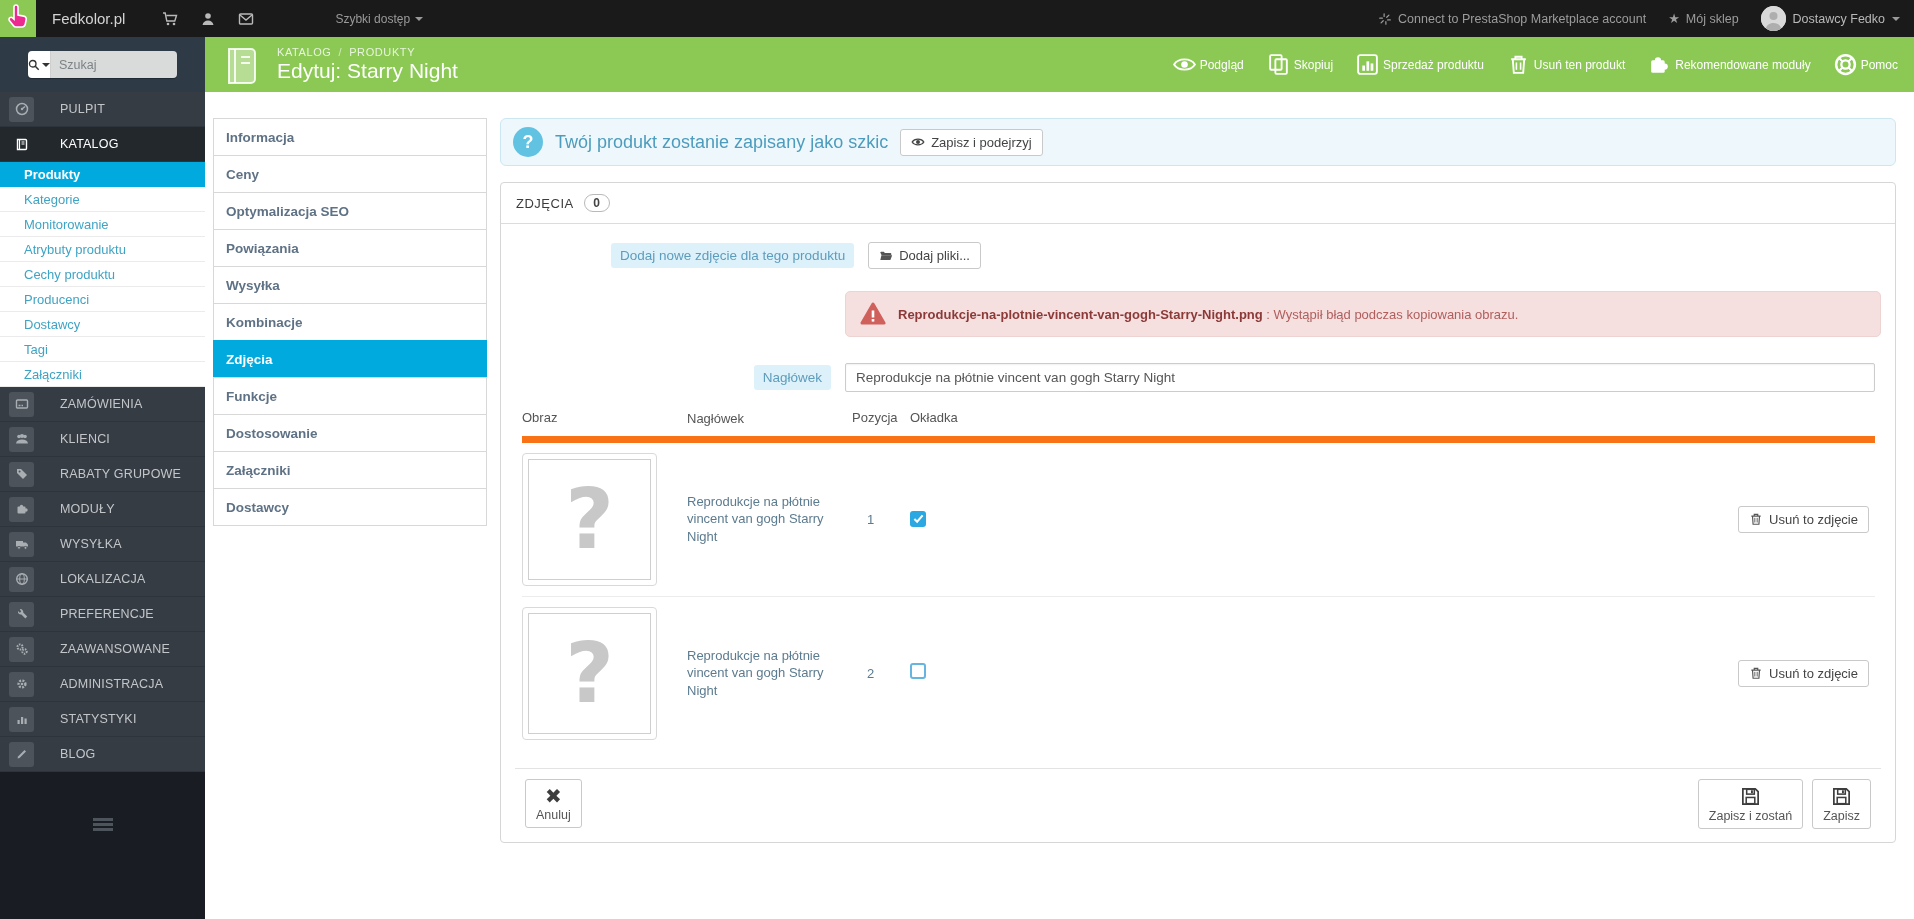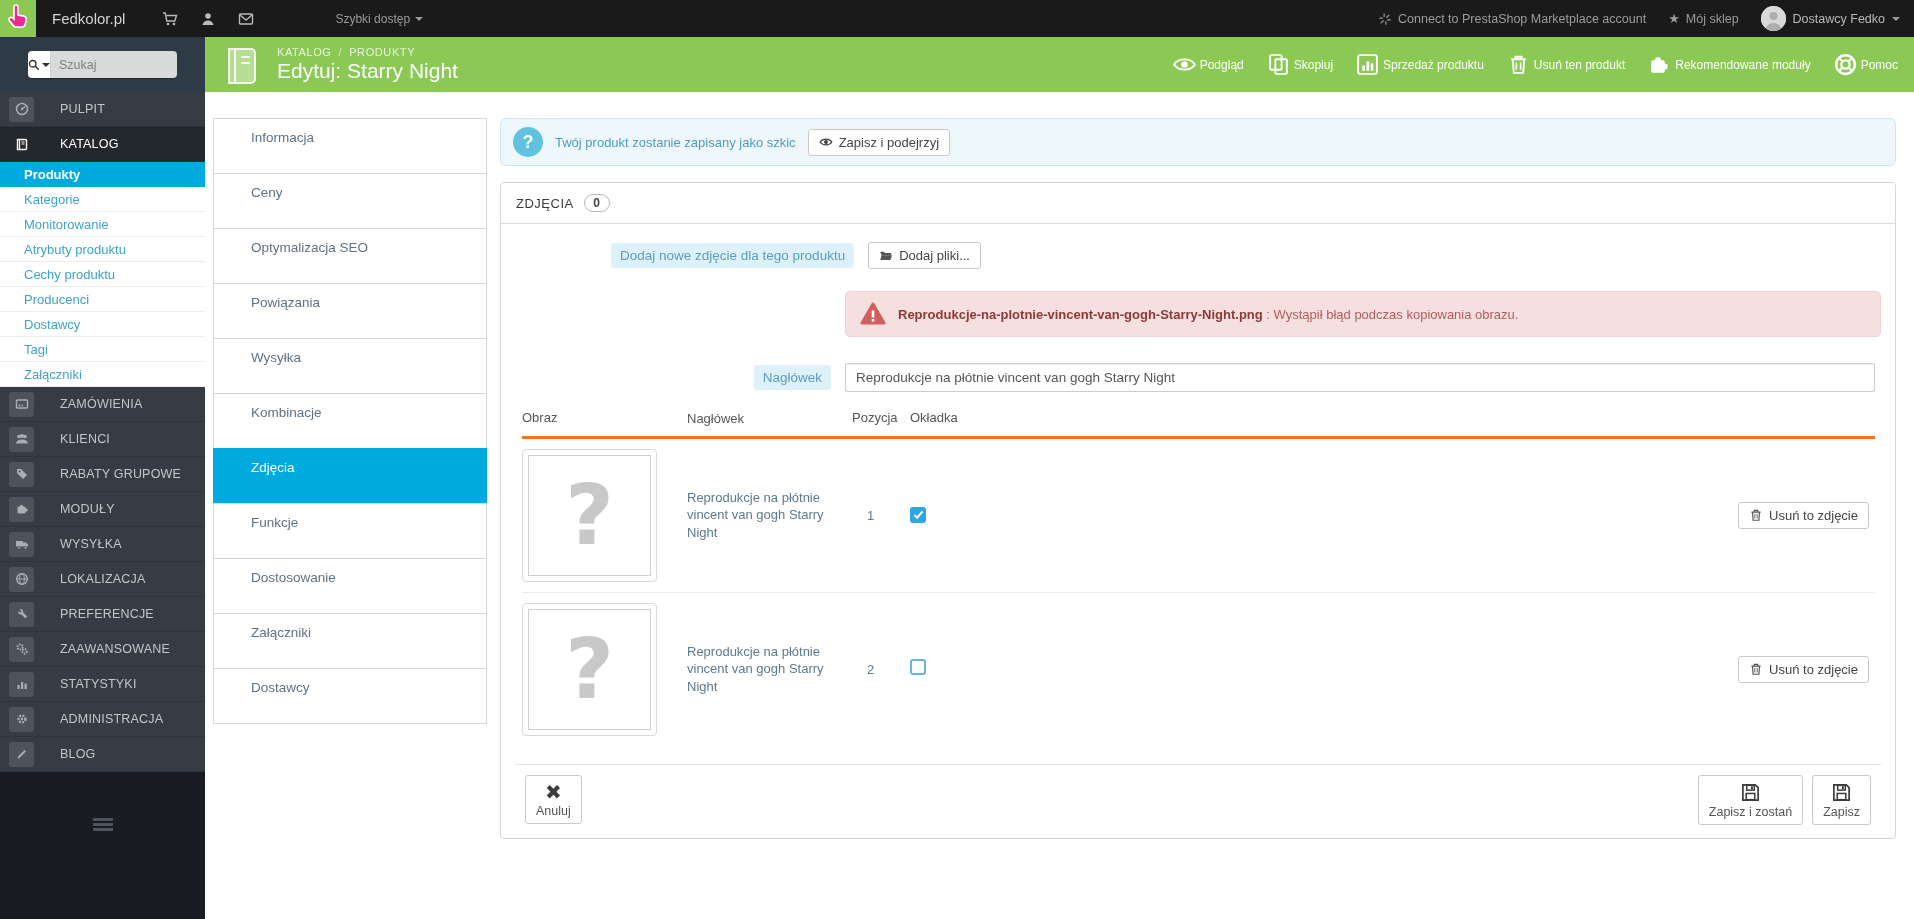--- a/index.html
+++ b/index.html
@@ -58,30 +58,30 @@
   .gh-title { font-size:21px; color:#fff; }
   .gh-actions { margin-left:auto; display:flex; align-items:flex-start; gap:22px; }
   .gh-act { display:flex; flex-direction:row; align-items:center; gap:3px; color:#fff; cursor:pointer; min-width:40px; }
   .gh-act svg { width:25px; height:25px; }
   .gh-act .a-label { font-size:12px; white-space:nowrap; }
 
   .workspace { flex:1; display:flex; padding:26px 18px 0 8px; gap:13px; overflow:hidden; }
 
   
   .tabs { width:274px; flex:0 0 274px; }
-  .tab { height:56px; line-height:37px; background:#fff; border:1px solid #d8d8d8; margin-top:-1px; padding-left:37px; font-size:13.5px; color:#5f7285; cursor:pointer; }
+  .tab { height:38px; line-height:37px; background:#fff; border:1px solid #d8d8d8; margin-top:-1px; padding-left:12px; font-size:13.5px; color:#5f7285; cursor:pointer;font-weight:bold; }
   .tab:first-child { margin-top:0; }
   .tab.hovered { background:#f3f3f3; }
   .tab.active { background:#00aadf; border-color:#00aadf; color:#fff; }
 
   
   .panel-col { flex:1; min-width:0; }
   .draft-alert { display:flex; align-items:center; gap:12px; background:#eef8fc; border:1px solid #cbe7f2; border-radius:6px; padding:8px 12px; margin-bottom:16px; }
   .q-circle { width:30px; height:30px; border-radius:50%; background:#62c2e2; color:#fff; font-size:18px; font-weight:bold; display:flex; align-items:center; justify-content:center; flex:0 0 30px; }
-  .draft-text { color:#4d9cbd; font-size:13px; }
+  .draft-text { color:#4d9cbd; font-size:18px; }
   .btn { background:#fff; border:1px solid #c9c9c9; border-radius:3px; color:#444; font-size:13px; padding:5px 10px; cursor:pointer; display:inline-flex; align-items:center; gap:6px; font-family:inherit; }
   .btn svg { width:14px; height:14px; }
 
   .panel { border:1px solid #d6d6d6; border-radius:4px; background:#fff; }
   .panel-heading { padding:11px 15px; border-bottom:1px solid #dcdcdc; display:flex; align-items:center; gap:10px; }
   .ph-title { font-size:13px; color:#3c3c3c; letter-spacing:.5px; }
   .badge { border:1px solid #b9b9b9; border-radius:11px; min-width:26px; text-align:center; padding:1px 7px; font-size:12px; font-weight:bold; color:#444; background:#fff; }
   .panel-body { padding:16px 14px 0 14px; }
 
   .add-row { margin:2px 0 0 96px; display:flex; align-items:center; gap:14px; }
@@ -90,21 +90,21 @@
   .error-alert { margin:22px 0 0 330px; background:#f5dfdf; border:1px solid #eed3d3; border-radius:5px; padding:9px 14px; display:flex; align-items:center; gap:12px; }
   .warn-ic { flex:0 0 26px; width:26px; height:26px; }
   .error-text { font-size:13px; color:#b05e5c; }
   .error-text b { color:#8c3a38; }
 
   .caption-row { margin-top:26px; display:flex; align-items:center; }
   .caption-label-cell { width:330px; display:flex; justify-content:flex-end; padding-right:14px; }
   .caption-input { flex:1; height:29px; border:1px solid #ccc; border-radius:2px; padding:0 10px; font-size:13.5px; color:#555; outline:none; box-shadow:inset 0 1px 2px rgba(0,0,0,.06); font-family:inherit; margin-right:6px; }
 
   .img-table { margin:18px 6px 0 7px; }
-  .t-head { display:flex; border-bottom:3px solid #f97316; padding-bottom:8px; font-size:13px; color:#555; }
+  .t-head { display:flex; border-bottom:7px solid #f97316; padding-bottom:8px; font-size:13px; color:#555; }
   .t-row { display:flex; align-items:center; padding:10px 0; border-bottom:1px solid #ececec; }
   .t-row:last-child { border-bottom:0; }
   .c-img { width:165px; flex:0 0 165px; }
   .c-cap { width:165px; flex:0 0 165px; font-size:13px; color:#5c7b8f; line-height:1.35; padding-right:14px; }
   .c-pos { width:58px; flex:0 0 58px; font-size:13px; color:#5c7b8f; }
   .t-head .c-pos, .t-head .c-cap { color:#555; }
   .c-cov { width:95px; flex:0 0 95px; }
   .c-del { flex:1; text-align:right; padding-right:6px; }
   .img-ph { width:135px; height:133px; border:1px solid #d9d9d9; border-radius:4px; background:#fff; padding:5px; }
   .img-ph-inner { width:100%; height:100%; border:1px solid #cfcfcf; display:flex; align-items:center; justify-content:center; }
@@ -296,35 +296,35 @@
               <svg viewBox="0 0 14 14">
                 <circle cx="5" cy="5" r="2.6" fill="none" stroke="currentColor" stroke-width="2" stroke-dasharray="1.6 1.1"></circle>
                 <circle cx="9.5" cy="9.5" r="2.2" fill="none" stroke="currentColor" stroke-width="2" stroke-dasharray="1.4 1"></circle>
               </svg>
             </span>
           <span class="m-label">ZAAWANSOWANE</span>
         </div>
         <div class="m-item">
           <span class="chip">
               <svg viewBox="0 0 14 14">
+                <circle cx="7" cy="7" r="3.4" fill="none" stroke="currentColor" stroke-width="2.4" stroke-dasharray="1.9 1.3"></circle>
+                <circle cx="7" cy="7" r="1.3" fill="currentColor"></circle>
+              </svg>
+            </span>
+          <span class="m-label">ADMINISTRACJA</span>
+        </div>
+        <div class="m-item">
+          <span class="chip">
+              <svg viewBox="0 0 14 14">
                 <rect x="2.5" y="8" width="2.2" height="4" fill="currentColor"></rect>
                 <rect x="6" y="5" width="2.2" height="7" fill="currentColor"></rect>
                 <rect x="9.5" y="6.5" width="2.2" height="5.5" fill="currentColor"></rect>
               </svg>
             </span>
           <span class="m-label">STATYSTYKI</span>
-        </div>
-        <div class="m-item">
-          <span class="chip">
-              <svg viewBox="0 0 14 14">
-                <circle cx="7" cy="7" r="3.4" fill="none" stroke="currentColor" stroke-width="2.4" stroke-dasharray="1.9 1.3"></circle>
-                <circle cx="7" cy="7" r="1.3" fill="currentColor"></circle>
-              </svg>
-            </span>
-          <span class="m-label">ADMINISTRACJA</span>
         </div>
         <div class="m-item">
           <span class="chip">
               <svg viewBox="0 0 14 14">
                 <path d="M3 9.5L9.5 3l1.5 1.5L4.5 11 2.6 11.4z" fill="currentColor"></path>
               </svg>
             </span>
           <span class="m-label">BLOG</span>
         </div>
       </div>

